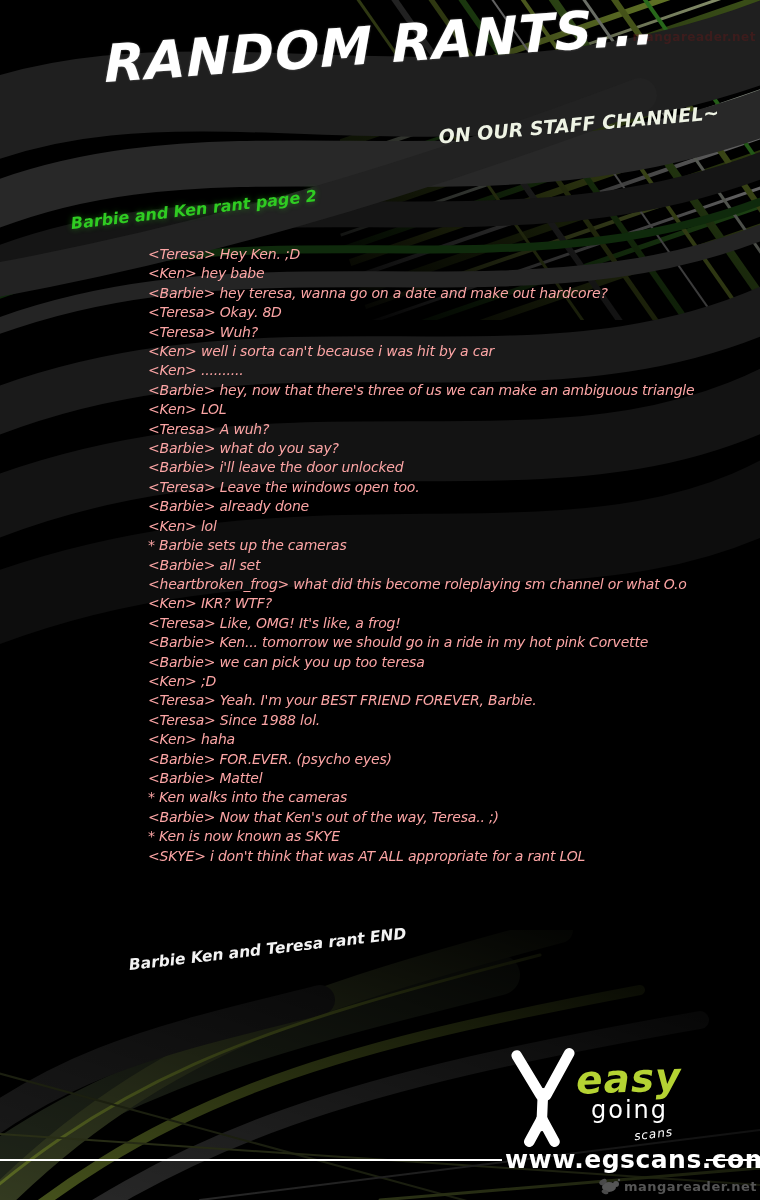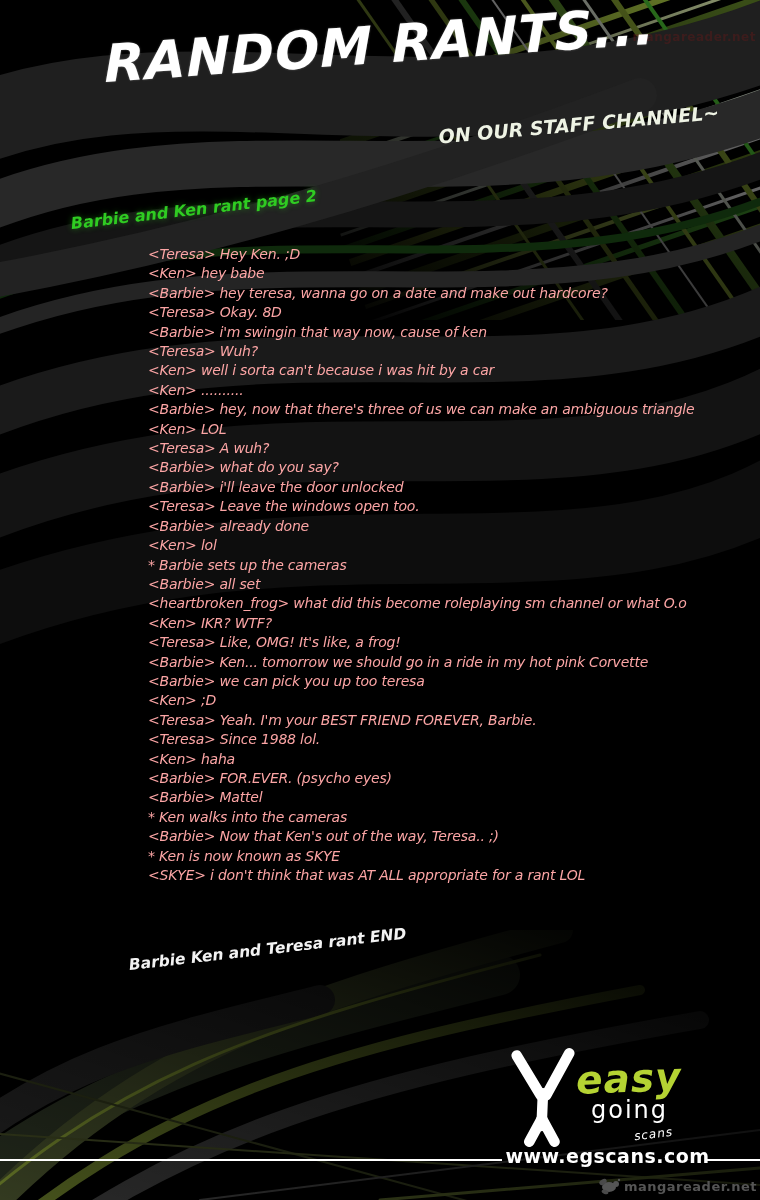--- a/index.html
+++ b/index.html
@@ -51,21 +51,21 @@
   .logo-scans{
     position:absolute;left:634px;top:1127px;
     color:#ffffff;font-size:12px;font-style:italic;letter-spacing:1px;
     transform:rotate(-7deg);white-space:nowrap;
   }
   .web-line{position:absolute;top:1159px;height:2px;background:#ffffff;}
   .web-line.left{left:0;width:502px;}
   .web-line.right{left:706px;width:54px;}
   .website{
     position:absolute;left:505px;top:1145px;width:205px;text-align:center;
-    color:#ffffff;font-size:19px;font-weight:bold;letter-spacing:0.5px;
+    color:#ffffff;font-size:25px;font-weight:bold;letter-spacing:0.5px;
     white-space:nowrap;
   }
   .watermark-bottom{
     position:absolute;right:3px;top:1177px;
     color:#555555;font-size:13px;font-weight:bold;letter-spacing:0.5px;
     white-space:nowrap;display:flex;align-items:center;gap:2px;
   }
   .watermark-top{
     position:absolute;right:4px;top:30px;
     color:#5a1a1a;opacity:0.5;font-size:12px;font-weight:bold;
@@ -166,21 +166,20 @@
   <div class="title">RANDOM RANTS...</div>
   <div class="subtitle">ON OUR STAFF CHANNEL~</div>
 
   <div class="section-label">Barbie and Ken rant page 2</div>
 
   <div class="chat">
       <div class="chat-line">&lt;Teresa&gt; Hey Ken. ;D</div>
       <div class="chat-line">&lt;Ken&gt; hey babe</div>
       <div class="chat-line">&lt;Barbie&gt; hey teresa, wanna go on a date and make out hardcore?</div>
       <div class="chat-line">&lt;Teresa&gt; Okay. 8D</div>
-      <div class="chat-line">&lt;Barbie&gt; i'm swingin that way now, cause of ken</div>
       <div class="chat-line">&lt;Teresa&gt; Wuh?</div>
       <div class="chat-line">&lt;Ken&gt; well i sorta can't because i was hit by a car</div>
       <div class="chat-line">&lt;Ken&gt; ..........</div>
       <div class="chat-line">&lt;Barbie&gt; hey, now that there's three of us we can make an ambiguous triangle</div>
       <div class="chat-line">&lt;Ken&gt; LOL</div>
       <div class="chat-line">&lt;Teresa&gt; A wuh?</div>
       <div class="chat-line">&lt;Barbie&gt; what do you say?</div>
       <div class="chat-line">&lt;Barbie&gt; i'll leave the door unlocked</div>
       <div class="chat-line">&lt;Teresa&gt; Leave the windows open too.</div>
       <div class="chat-line">&lt;Barbie&gt; already done</div>

